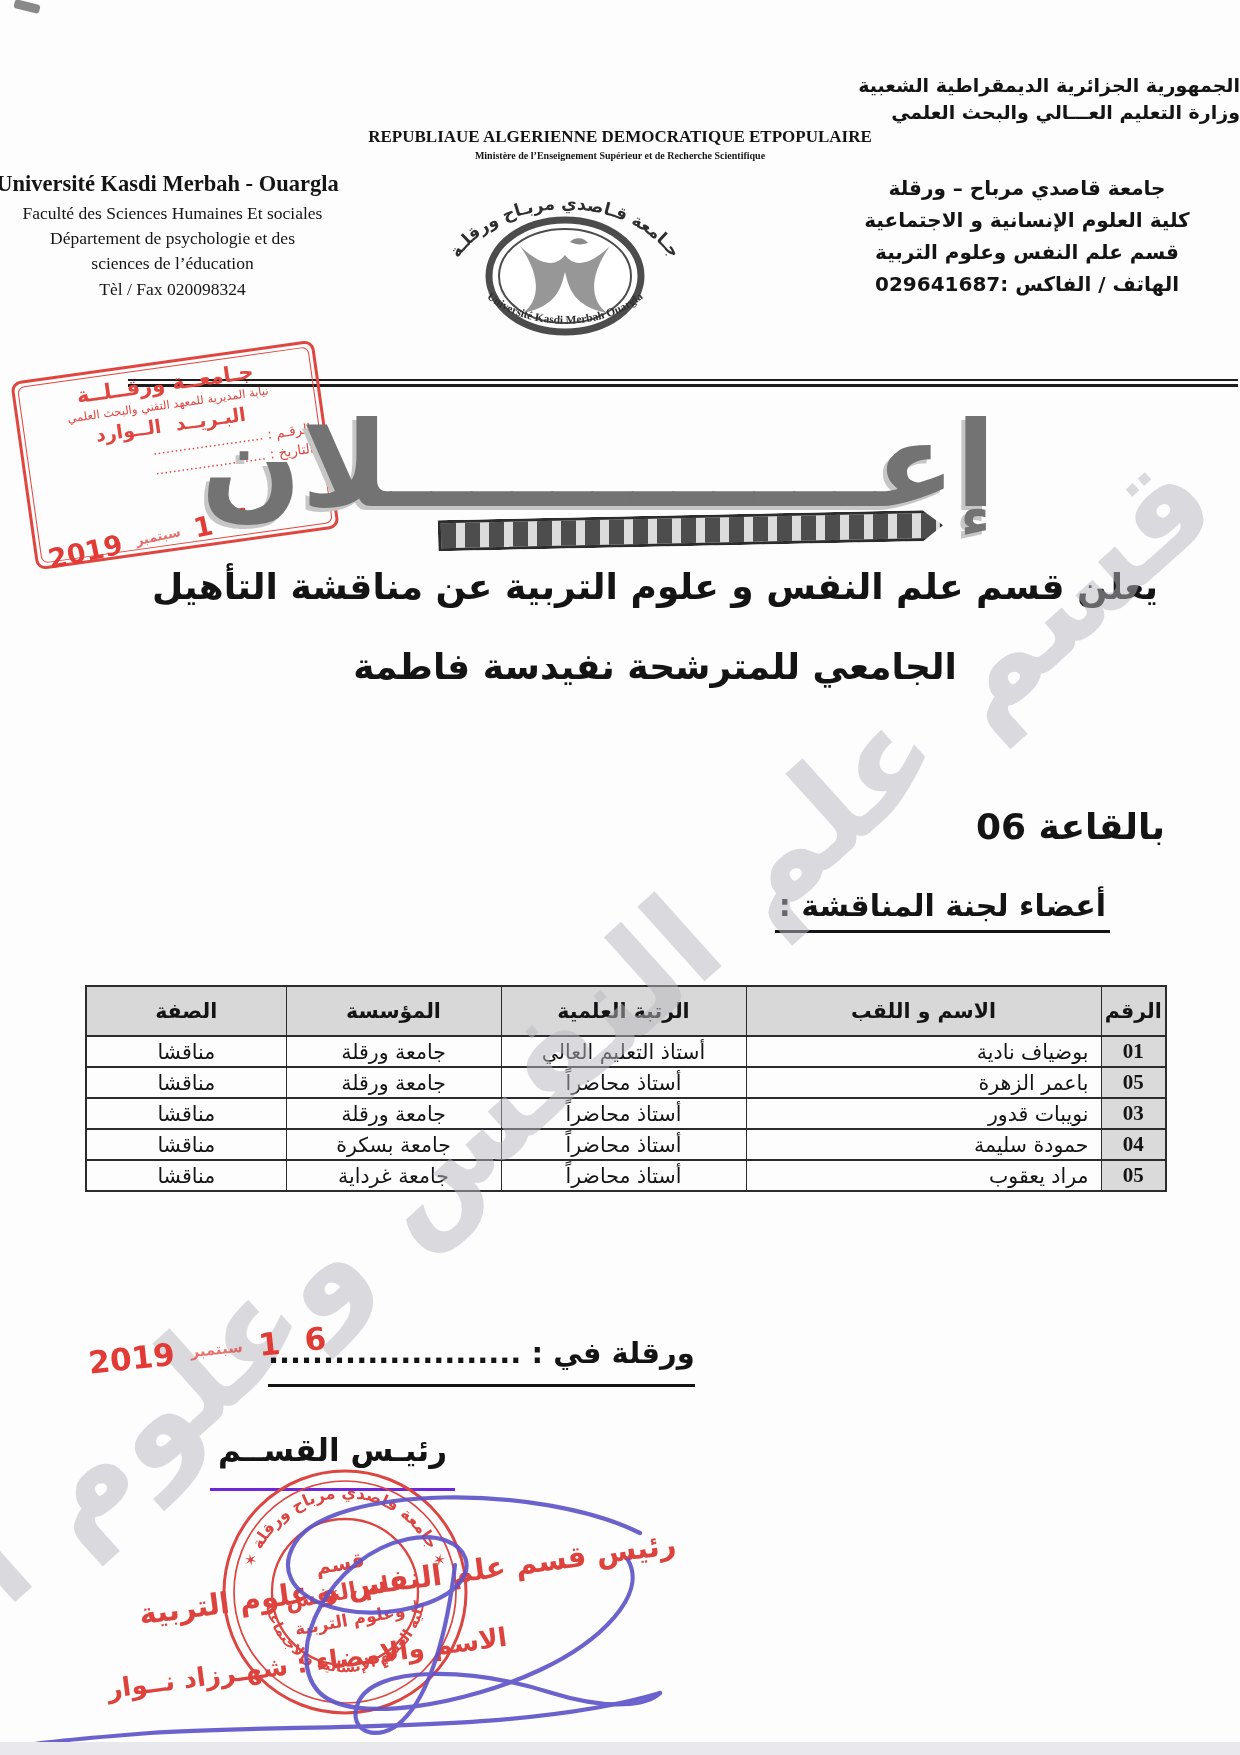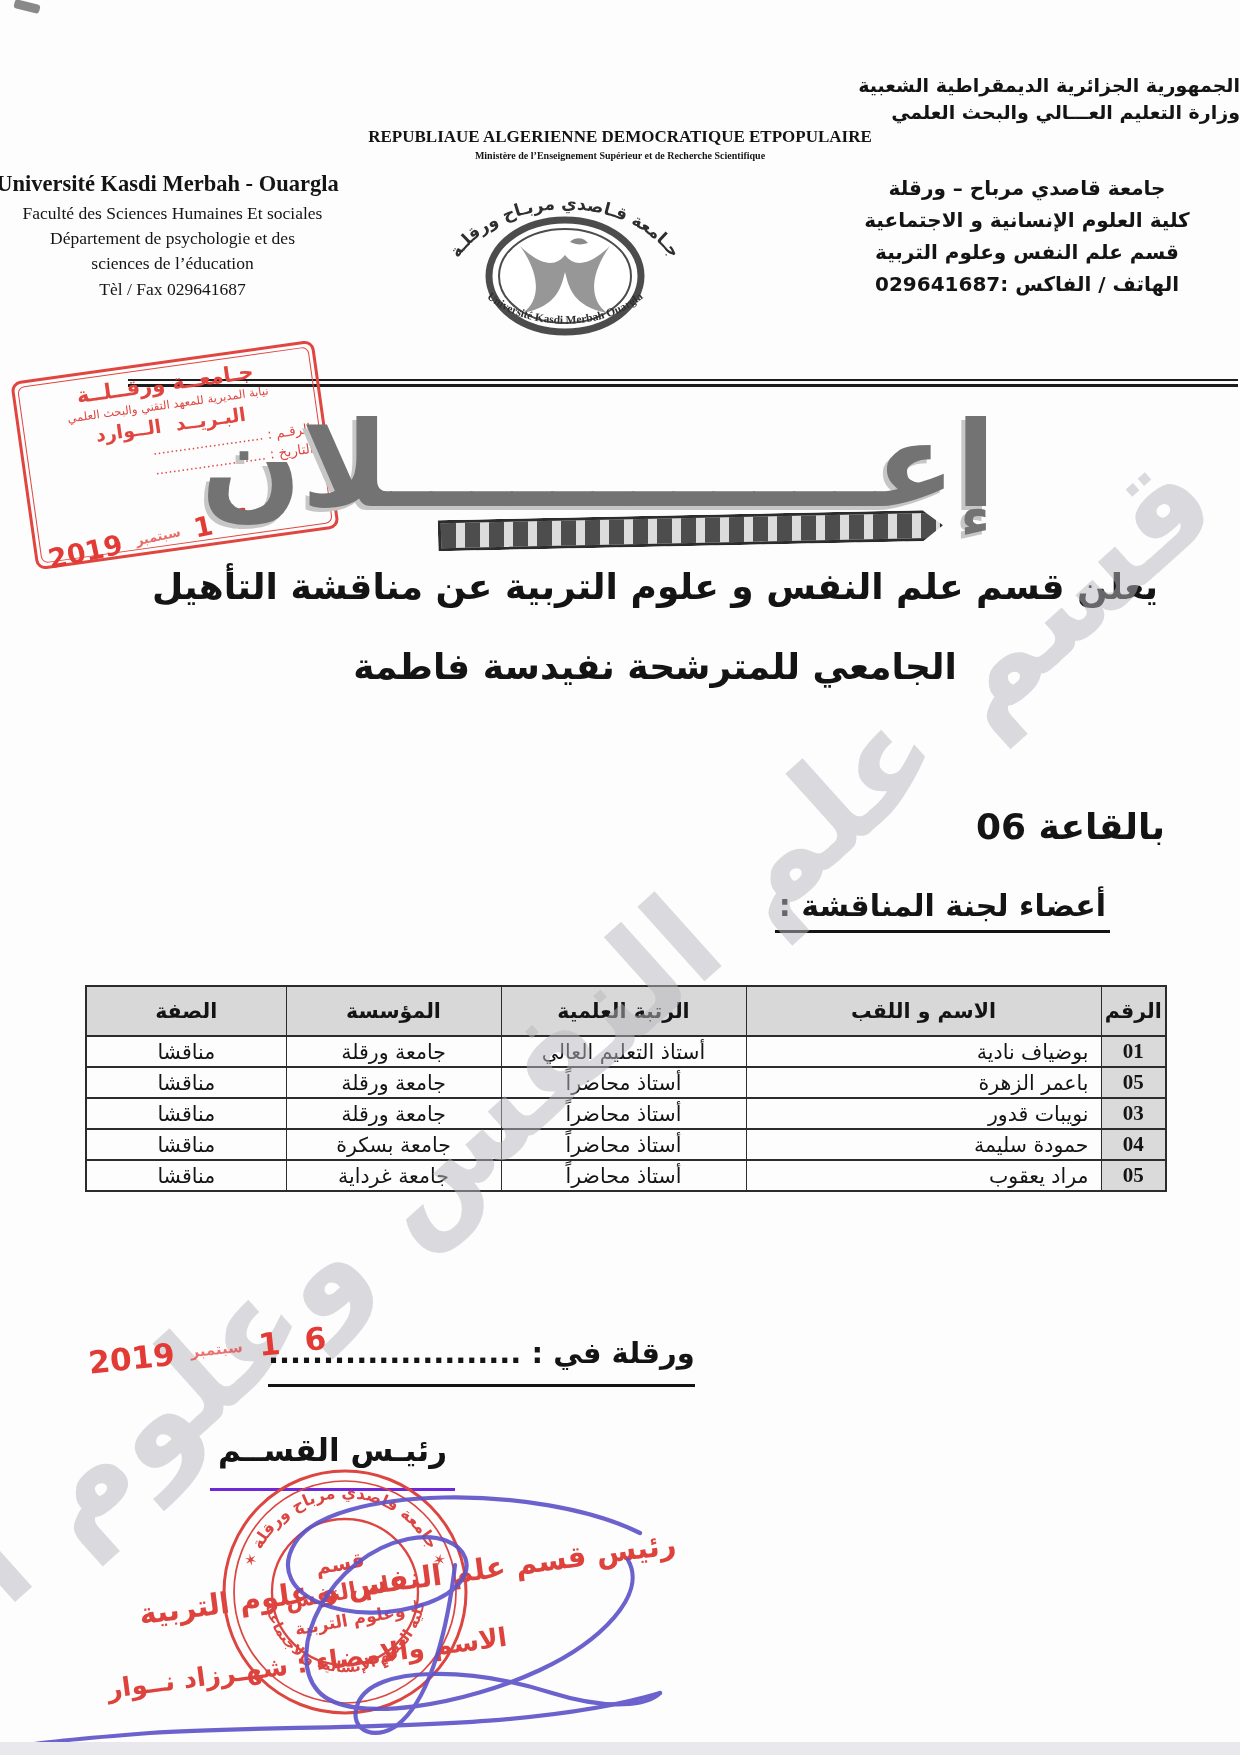--- a/index.html
+++ b/index.html
@@ -120,21 +120,21 @@
   <div class="abs hdr-ar rtl" style="top:74px;">الجمهورية الجزائرية الديمقراطية الشعبية</div>
   <div class="abs hdr-ar rtl" style="top:101px;">وزارة التعليم العـــالي والبحث العلمي</div>
   <div class="abs hdr-fr" style="top:127px; font-size:17px;">REPUBLIAUE ALGERIENNE DEMOCRATIQUE ETPOPULAIRE</div>
   <div class="abs hdr-fr" style="top:150px; font-size:10px;">Ministère de l’Enseignement Supérieur et de Recherche Scientifique</div>
 
   <div class="abs left-block">
     <div class="uni">Université Kasdi Merbah - Ouargla</div>
     <div>Faculté des Sciences Humaines Et sociales</div>
     <div>Département de psychologie et des</div>
     <div>sciences de l’éducation</div>
-    <div>Tèl / Fax 029641687</div>
+    <div>Tèl / Fax 020098324</div>
   </div>
 
   <div class="abs right-block rtl">
     <div>جامعة قاصدي مرباح – ورقلة</div>
     <div>كلية العلوم الإنسانية و الاجتماعية</div>
     <div>قسم علم النفس وعلوم التربية</div>
     <div>الهاتف / الفاكس :029641687</div>
   </div>
 
   <svg class="abs logo" viewBox="0 0 290 165">

